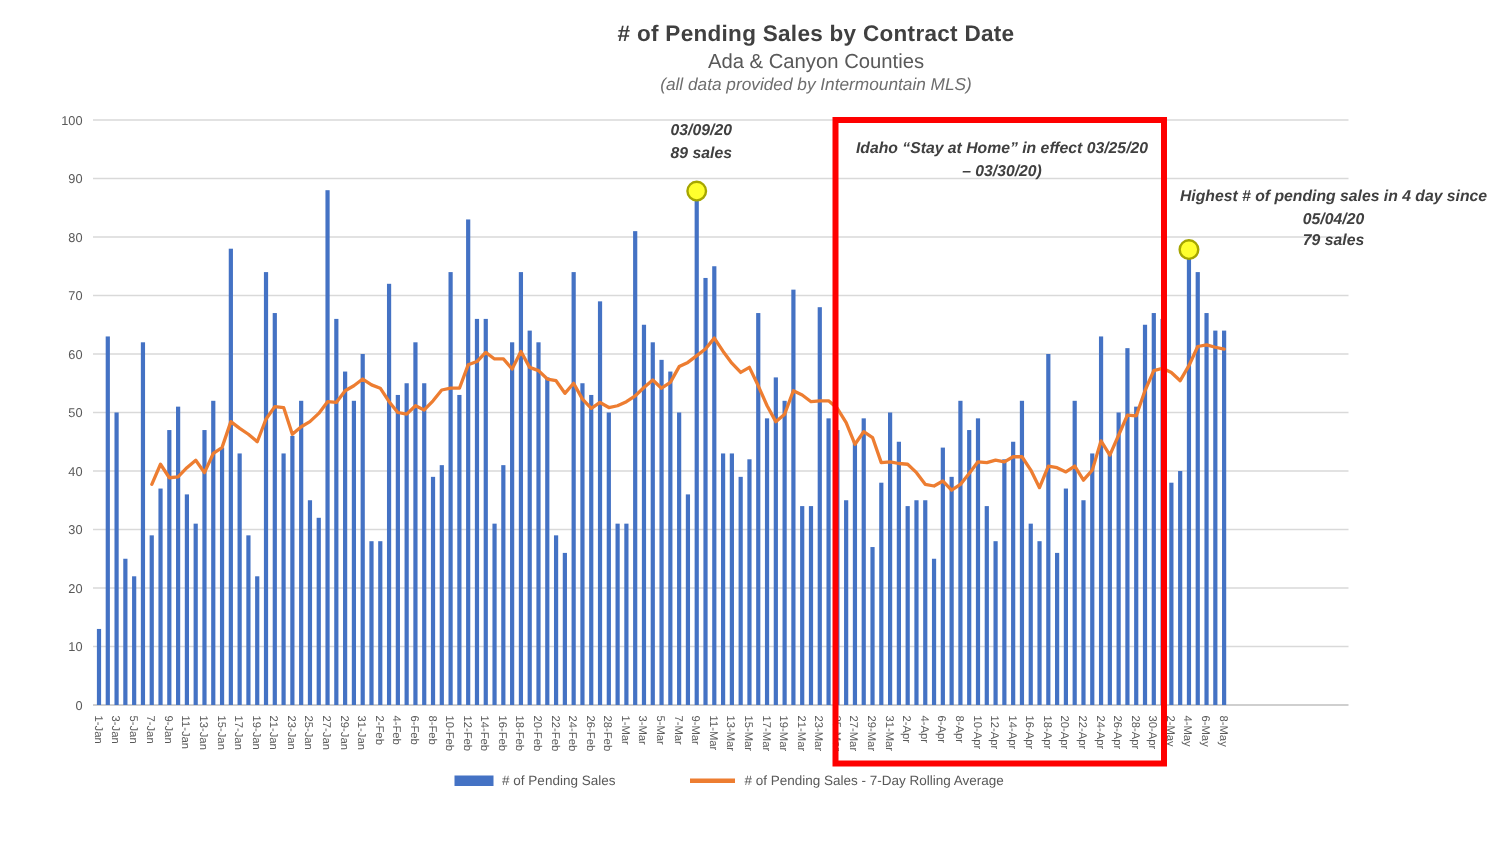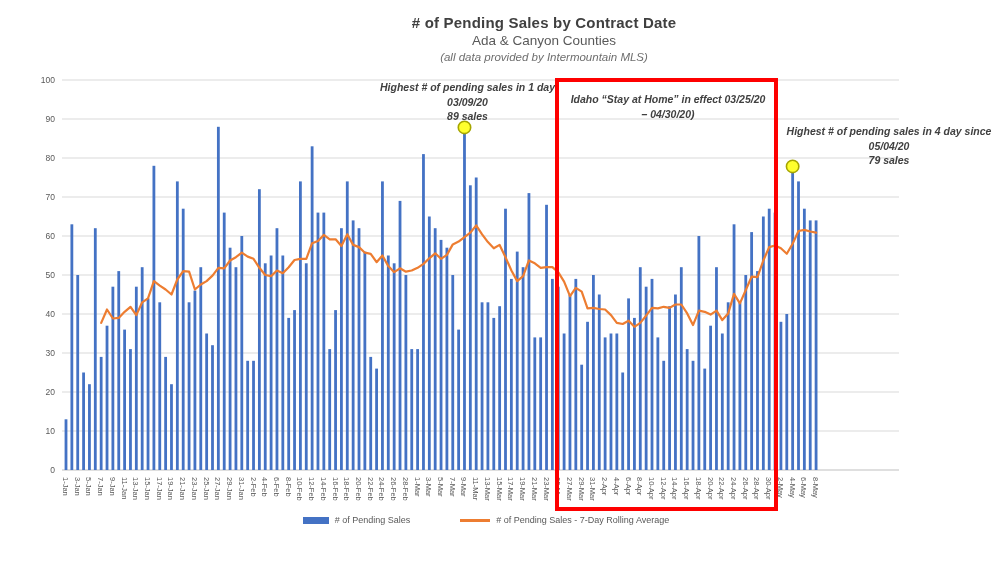--- a/index.html
+++ b/index.html
@@ -251,28 +251,27 @@
       <text x="801.36" y="477" font-size="7.5" fill="#595959" text-anchor="start" transform="rotate(90 801.36 477)" font-family="&quot;Liberation Sans&quot;,sans-serif">6-May</text>
       <text x="813.08" y="477" font-size="7.5" fill="#595959" text-anchor="start" transform="rotate(90 813.08 477)" font-family="&quot;Liberation Sans&quot;,sans-serif">8-May</text>
       <path d="M101.2 322.9 L107.0 309.5 L112.9 318.5 L118.7 317.9 L124.6 311.8 L130.5 306.8 L136.3 315.1 L142.2 302.3 L148.0 298.4 L153.9 281.1 L159.8 285.6 L165.6 289.5 L171.5 294.5 L177.3 279.5 L183.2 271.1 L189.1 271.7 L194.9 289.5 L200.8 284.5 L206.6 281.1 L212.5 275.6 L218.4 267.8 L224.2 268.3 L230.1 260.5 L235.9 257.2 L241.8 252.7 L247.7 256.6 L253.5 258.8 L259.4 267.8 L265.2 275.0 L271.1 276.1 L277.0 270.5 L282.8 273.3 L288.7 267.2 L294.5 260.0 L300.4 258.8 L306.3 258.8 L312.1 243.2 L318.0 241.0 L323.8 234.9 L329.7 239.3 L335.6 239.3 L341.4 246.0 L347.3 234.3 L353.1 244.9 L359.0 247.1 L364.9 252.7 L370.7 253.8 L376.6 262.2 L382.4 255.5 L388.3 266.1 L394.2 272.2 L400.0 268.3 L405.9 271.7 L411.7 270.5 L417.6 267.8 L423.5 263.9 L429.3 258.3 L435.2 253.3 L441.0 258.8 L446.9 254.9 L452.8 244.4 L458.6 241.6 L464.5 237.1 L470.3 232.7 L476.2 225.4 L482.1 234.3 L487.9 242.1 L493.8 248.3 L499.6 244.9 L505.5 257.2 L511.4 270.5 L517.2 281.1 L523.1 276.1 L528.9 260.5 L534.8 263.3 L540.7 267.8 L546.5 267.2 L552.4 267.2 L558.2 272.2 L564.1 281.7 L570.0 296.2 L575.8 287.8 L581.7 291.7 L587.5 308.4 L593.4 307.9 L599.3 309.0 L605.1 309.5 L611.0 315.1 L616.8 322.9 L622.7 324.0 L628.6 320.7 L634.4 326.8 L640.3 322.9 L646.1 315.7 L652.0 307.9 L657.9 308.4 L663.7 306.8 L669.6 307.9 L675.4 304.5 L681.3 304.5 L687.2 313.4 L693.0 325.1 L698.9 310.7 L704.7 311.8 L710.6 314.6 L716.5 310.7 L722.3 320.1 L728.2 313.4 L734.0 293.9 L739.9 303.4 L745.8 290.0 L751.6 276.7 L757.5 277.2 L763.3 260.5 L769.2 247.1 L775.1 245.5 L780.9 248.3 L786.8 253.8 L792.6 243.8 L798.5 231.0 L804.4 229.9 L810.2 231.5 L816.1 232.7 " fill="none" stroke="#ED7D31" stroke-width="2.2" stroke-linejoin="round" stroke-linecap="round"></path>
       <circle cx="464.48" cy="127.39999999999998" r="6.2" fill="#FFFF2E" stroke="#A6A600" stroke-width="1.6"></circle>
       <circle cx="792.64" cy="166.39999999999998" r="6.2" fill="#FFFF2E" stroke="#A6A600" stroke-width="1.6"></circle>
     </svg>
 
   <div class="redbox" id="redbox" style="left: 554.74px; top: 78px; width: 214.82px; height: 425px; border-color: rgb(254, 0, 0);"></div>
 
   <div class="ann ann-march">
-    <div>Highest # of pending sales in 1 day</div>
     <div>03/09/20</div>
     <div>89 sales</div>
   </div>
 
   <div class="ann ann-sah">
     <div>Idaho “Stay at Home” in effect 03/25/20</div>
-    <div>– 04/30/20)</div>
+    <div>– 03/30/20)</div>
   </div>
 
   <div class="ann ann-may">
     <div>Highest # of pending sales in 4 day since</div>
     <div>05/04/20</div>
     <div>79 sales</div>
   </div>
 
   <div class="legend">
     <div class="legend-item">

